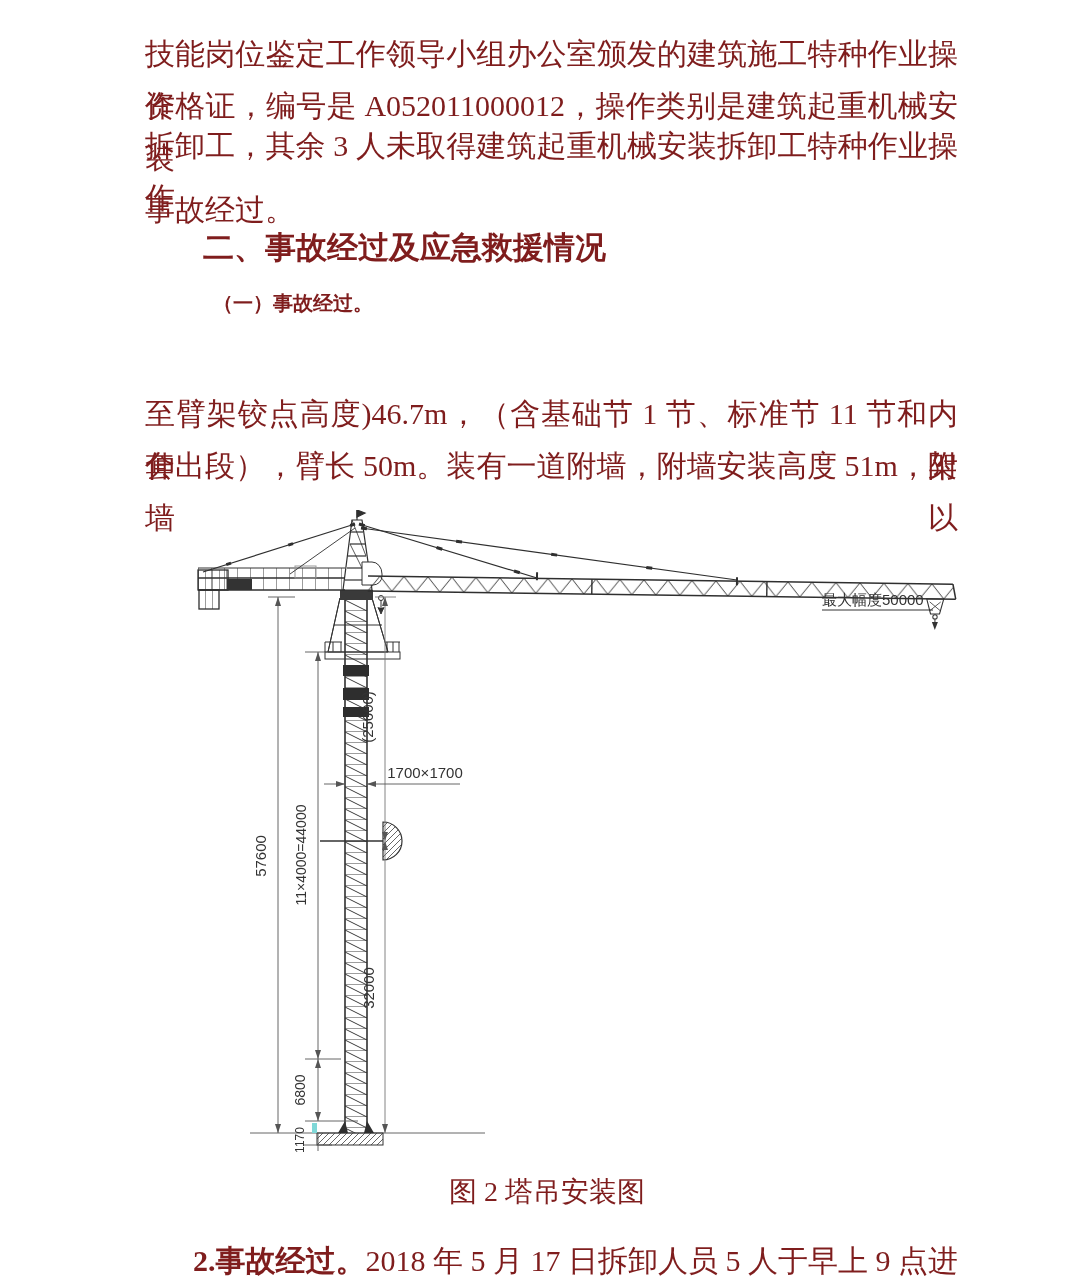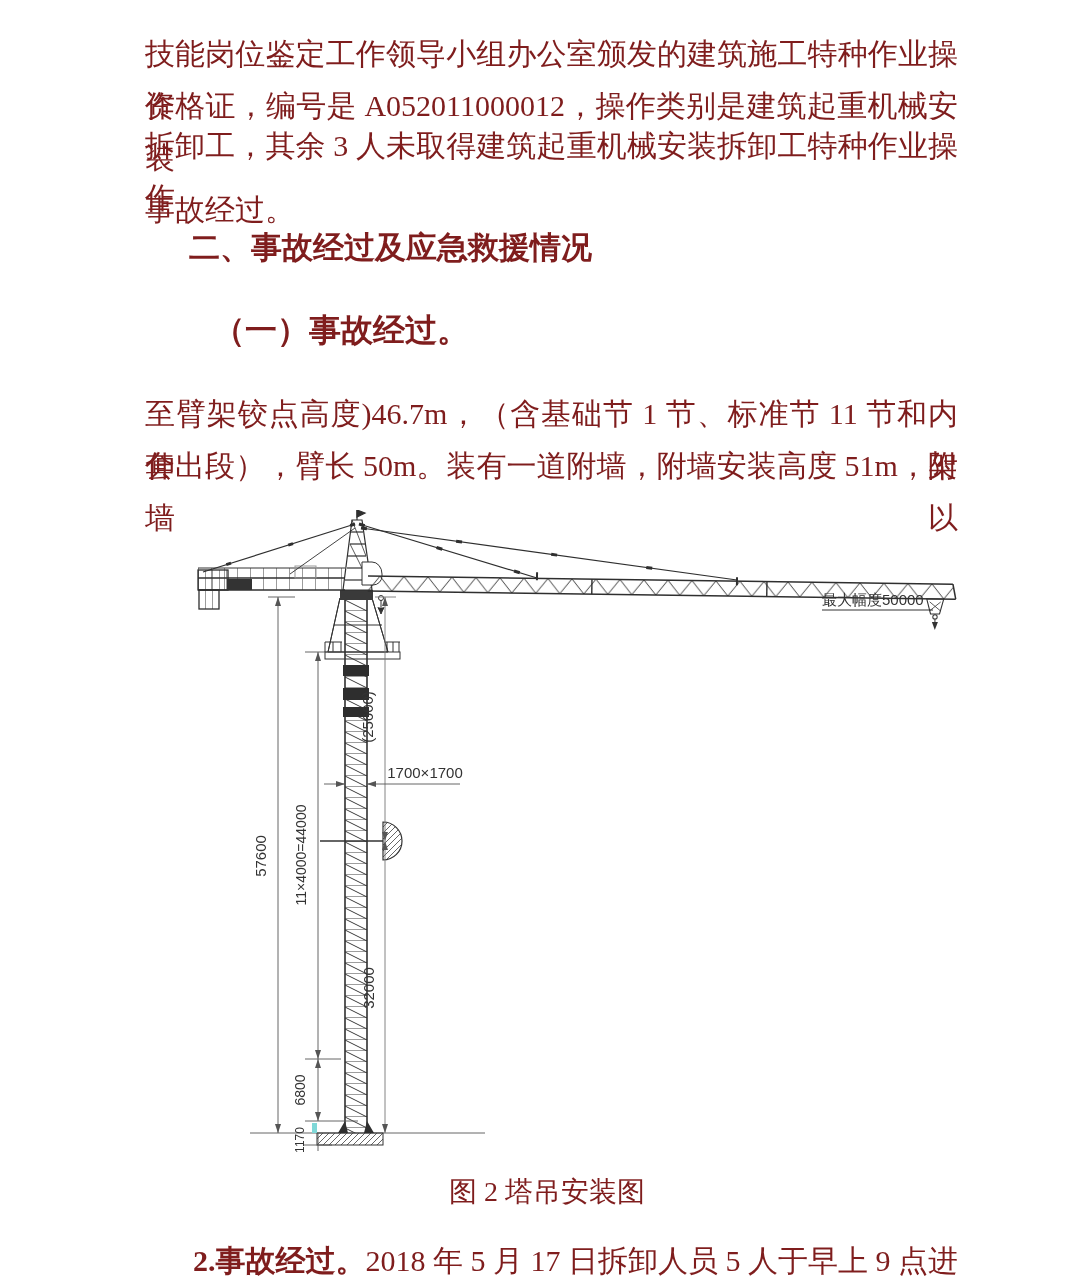--- a/index.html
+++ b/index.html
@@ -2,22 +2,22 @@
 <html><head>
 <meta charset="utf-8">
 <style>
   html,body{margin:0;padding:0;background:#ffffff;}
   .page{position:relative;width:1080px;height:1283px;background:#ffffff;overflow:hidden;
         font-family:"Liberation Serif","DejaVu Serif",serif;color:#7f1d1d;}
   .line{position:absolute;left:145px;width:813px;font-size:30px;line-height:52px;
         white-space:nowrap;}
   .fill{white-space:normal;text-align:justify;text-align-last:justify;text-justify:inter-character;}
   .b{font-weight:bold;}
-  .h1{position:absolute;left:189px;font-size:31px;font-weight:bold;line-height:44px;}
-  .h2{position:absolute;left:213px;font-size:32px;font-weight:bold;line-height:44px;margin-top:27px;}
+  .h1{position:absolute;left:203px;font-size:31px;font-weight:bold;line-height:44px;}
+  .h2{position:absolute;left:213px;font-size:20px;font-weight:bold;line-height:44px;}
   .indent{left:193px;width:765px;}
   .caption{position:absolute;left:0;width:1080px;text-align:center;font-size:28px;line-height:40px;padding-left:7px;}
   svg text{font-family:"Liberation Sans","DejaVu Sans",sans-serif;fill:#333;}
   .diagram{position:absolute;left:100px;top:510px;}
 </style>
 </head>
 <body>
 
 <div class="page">
 

